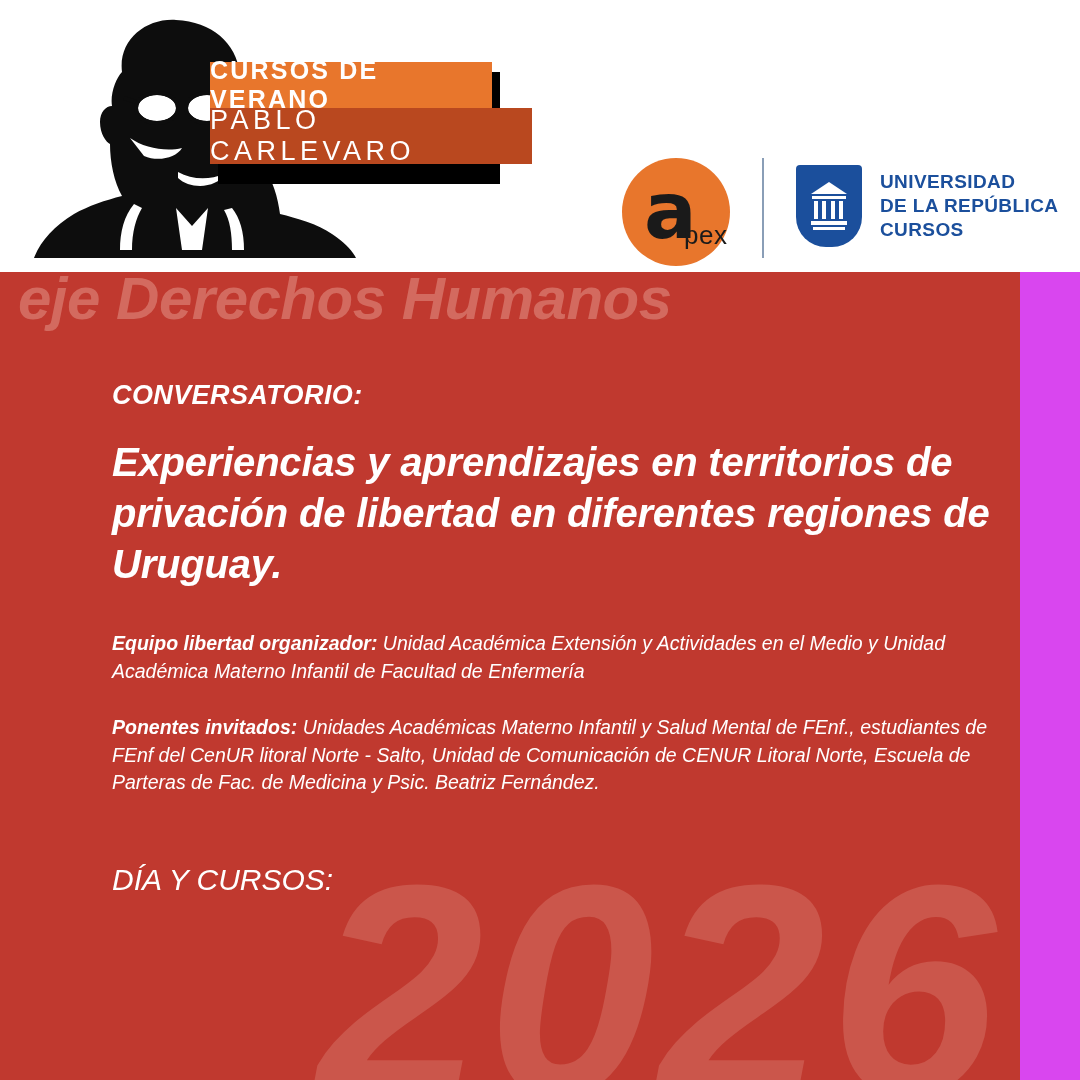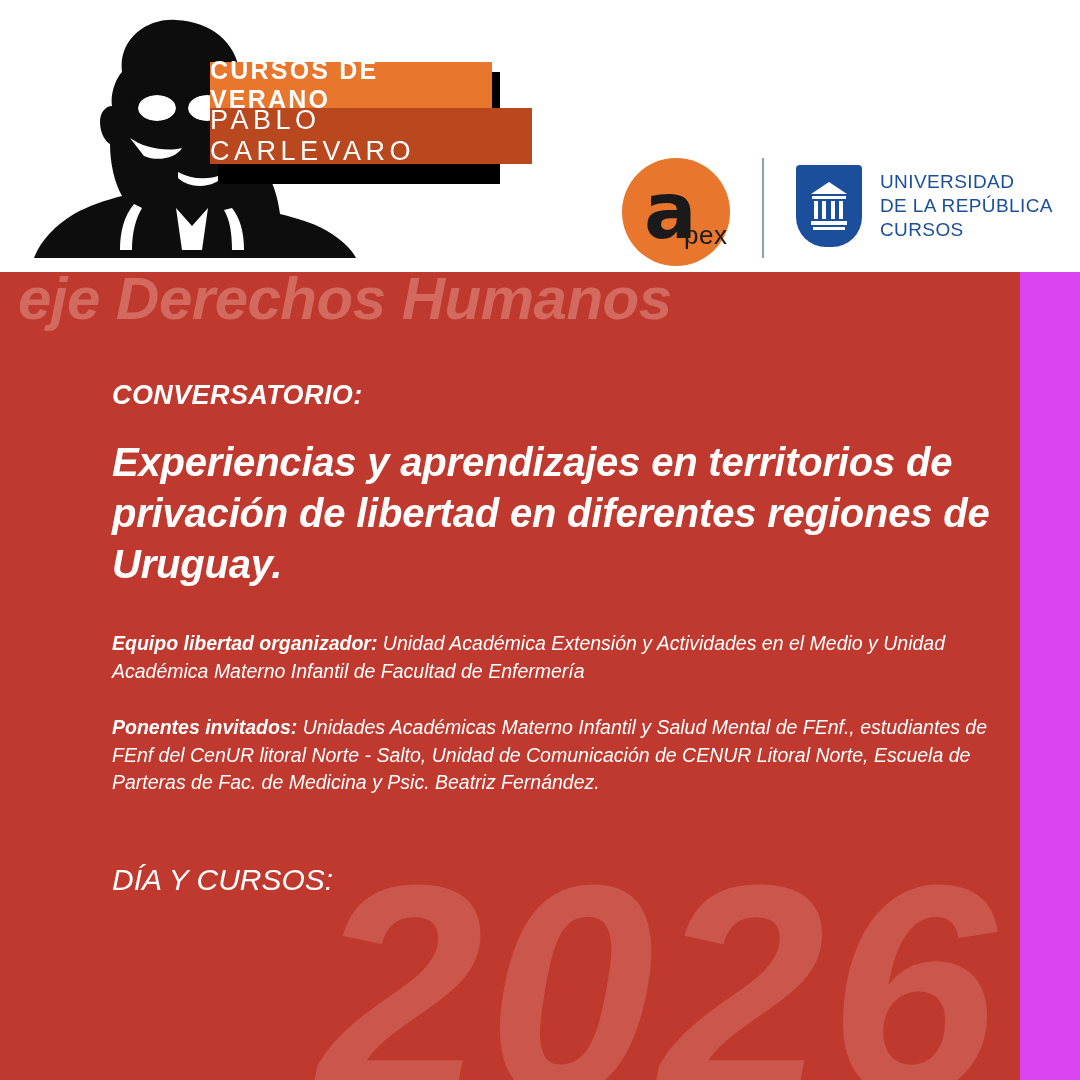--- a/index.html
+++ b/index.html
@@ -112,21 +112,21 @@
     width:66px; height:82px;
     background:#1b4f9c;
     border-radius:4px 4px 30px 30px;
     position:relative;
     display:flex; align-items:center; justify-content:center;
   }
   .udelar-shield svg { display:block; }
   .udelar-text {
     color:#1b4f9c;
     font-size:19px;
-    font-weight:normal;
+    font-weight:bold;
     line-height:1.28;
     letter-spacing:.4px;
   }
 
   
   .panel {
     position:absolute;
     left:0; top:272px;
     width:1020px; height:808px;
     background:#c0392f;

